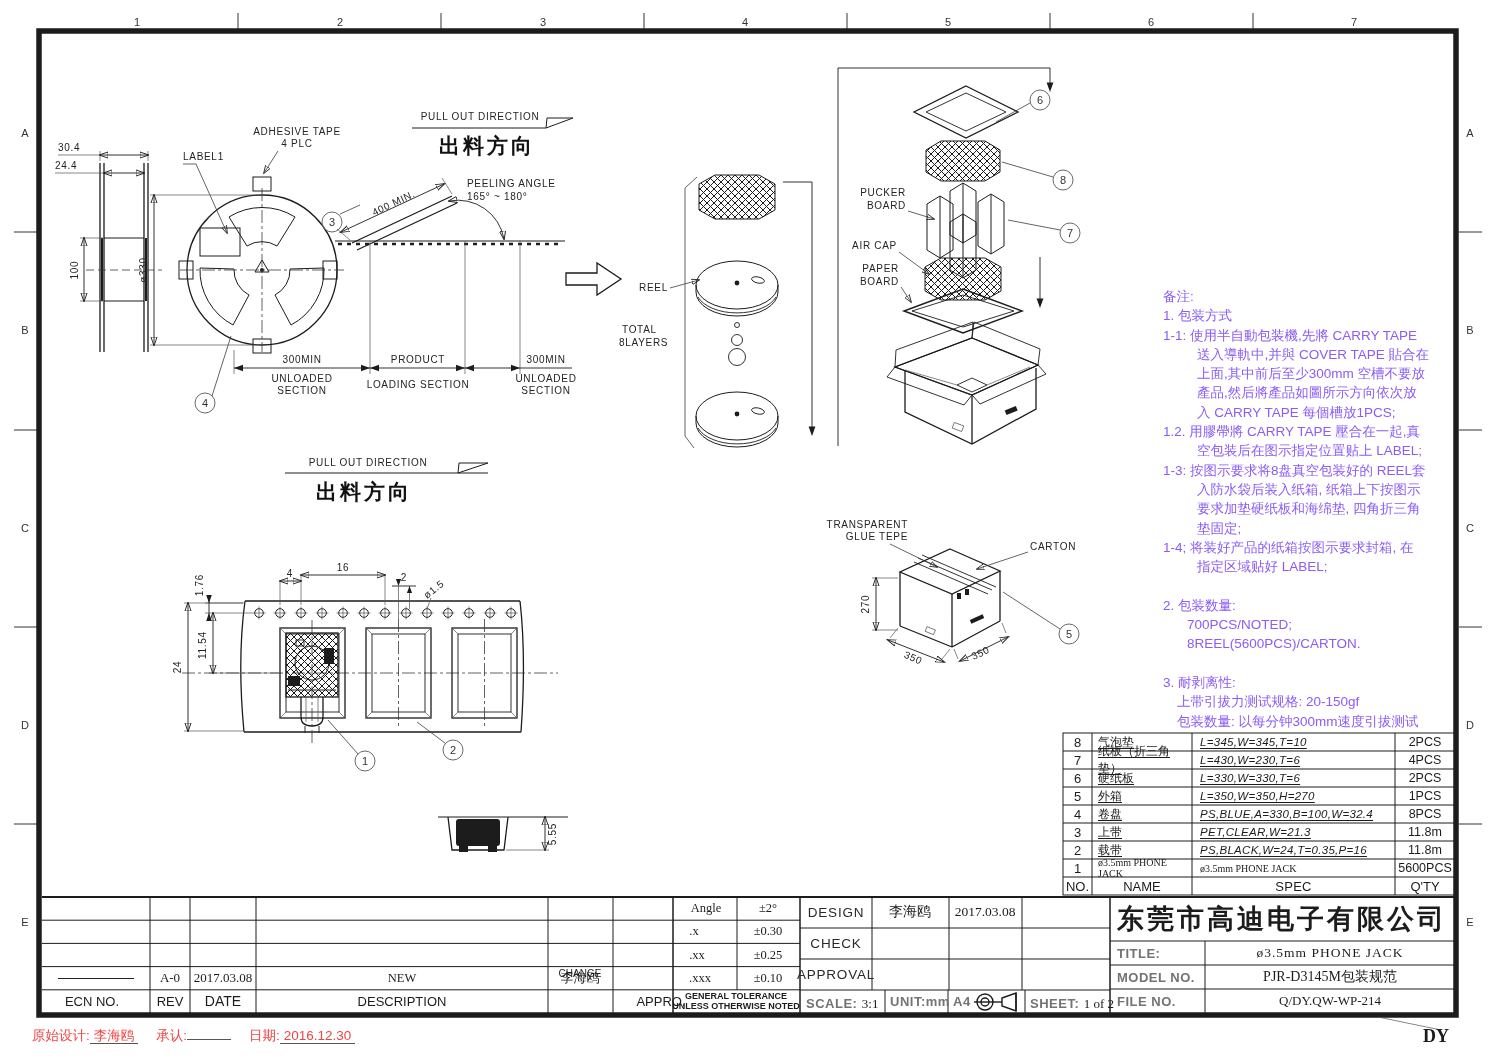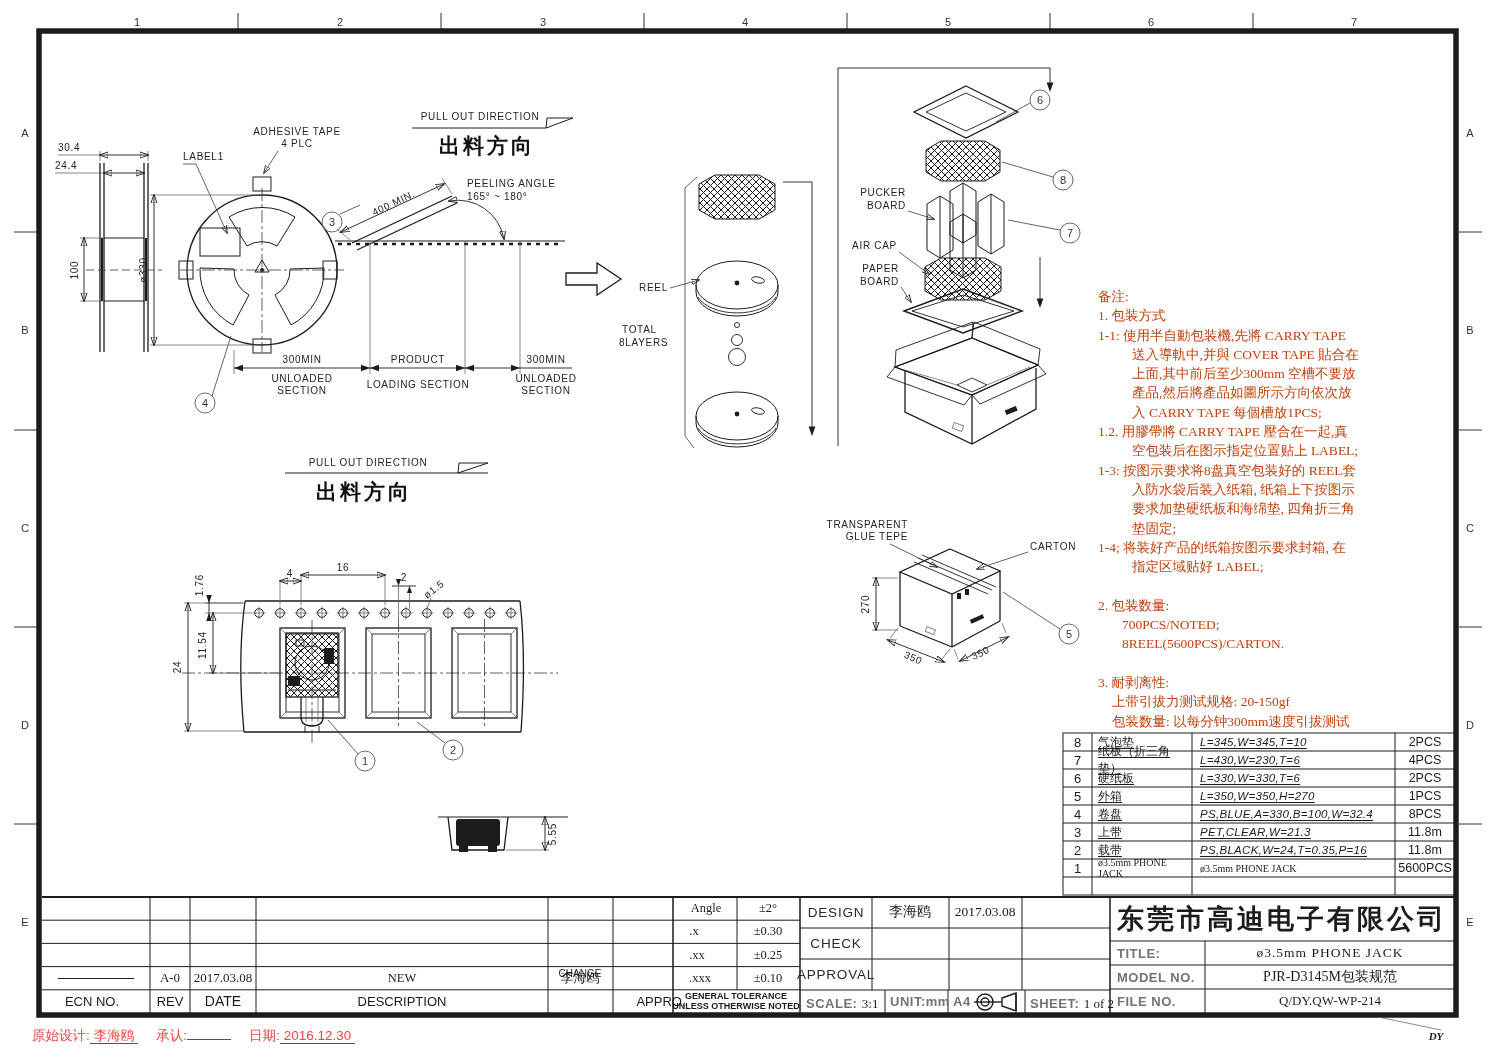--- a/index.html
+++ b/index.html
@@ -23,22 +23,22 @@
   #art .teeth{stroke-width:2.6;stroke-dasharray:4 5}
   #art .bc{stroke:#6a6a6a;stroke-width:1}
   #art .ldr{stroke-width:.8;stroke:#3c3c3c}
   #art text{stroke:none;fill:#242424;font-family:"Liberation Sans",sans-serif;
             font-size:10px;letter-spacing:.7px}
   #art text.zone{font-size:11px;letter-spacing:0;fill:#333}
   #art text.bal{font-size:11px;letter-spacing:0;fill:#333}
   #art text.zh{font-family:"Liberation Serif",serif;font-weight:bold;font-size:21px;
                letter-spacing:3px;fill:#111}
   .serif{font-family:"Liberation Serif",serif}
-  .notes{position:absolute;left:1098px;top:287px;width:300px;font-family:Liberation Serif, serif;
-         font-size:13.5px;color:#c2410c}
+  .notes{position:absolute;left:1163px;top:287px;width:300px;font-family:Liberation Sans, sans-serif;
+         font-size:13.5px;color:#8b5cf6}
   .note-line{height:19.3px;line-height:19.3px;white-space:nowrap}
   .n-cont{padding-left:34px}
   .n-sub{padding-left:24px}
   .n-sub2{padding-left:14px}
   .parts{position:absolute;left:1063px;top:733px;width:392px}
   .prow{display:flex;height:18px;align-items:center}
   .c-no{width:29px;text-align:center;font-size:13px}
   .c-name{width:100px;padding-left:6px;box-sizing:border-box;font-family:"Liberation Serif",serif;font-size:12px}
   .c-spec{width:203px;padding-left:8px;box-sizing:border-box;font-style:italic;font-size:11.5px;letter-spacing:.3px}
   .c-qty{width:60px;text-align:center;font-size:12.5px}
@@ -474,20 +474,26 @@
     <div class="c-name"><span class="u">载带</span></div>
     <div class="c-spec"><span class="u">PS,BLACK,W=24,T=0.35,P=16</span></div>
     <div class="c-qty">11.8m</div>
   </div>
   <div class="prow">
     <div class="c-no">1</div>
     <div class="c-name pj">ø3.5mm PHONE JACK</div>
     <div class="c-spec pj">ø3.5mm PHONE JACK</div>
     <div class="c-qty">5600PCS</div>
   </div>
+  <div class="prow">
+    <div class="c-no ph">NO.</div>
+    <div class="c-name ph">NAME</div>
+    <div class="c-spec ph">SPEC</div>
+    <div class="c-qty ph">Q'TY</div>
+  </div>
 </div>
 
 <div>
   <div class="dash-line" style="left:58px;top:978px;width:76px"></div>
   <div class="ctr serif" style="left:170px;top:978px;font-size:13px">A-0</div>
   <div class="ctr serif" style="left:223px;top:978px;font-size:13px">2017.03.08</div>
   <div class="ctr serif" style="left:402px;top:978px;font-size:12.5px">NEW</div>
   <div class="ctr serif" style="left:580px;top:978px;font-size:13px">李海鸥</div>
   <div class="ctr" style="left:92px;top:1001px;font-size:13px">ECN NO.</div>
   <div class="ctr" style="left:170px;top:1001px;font-size:13px">REV</div>
@@ -543,15 +549,15 @@
   <div class="ctr serif" style="left:1330px;top:953px;font-size:13.5px;letter-spacing:1px">ø3.5mm PHONE JACK</div>
   <div class="abs tb-label" style="left:1117px;top:970px">MODEL NO.</div>
   <div class="ctr serif" style="left:1330px;top:977px;font-size:14px">PJR-D3145M包装规范</div>
   <div class="abs tb-label" style="left:1117px;top:994px">FILE NO.</div>
   <div class="ctr serif" style="left:1330px;top:1001px;font-size:13px">Q/DY.QW-WP-214</div>
 </div>
 
 <div class="footer">
   <span>原始设计:</span><span class="ul">李海鸥</span><span class="gap"></span><span>承认:</span><span class="blank"></span><span class="gap"></span><span>日期:</span><span class="ul">2016.12.30</span>
 </div>
-<div class="ctr serif" style="left:1436px;top:1036px;font-size:11px;font-weight:bold;font-style:italic">DY</div>
+<div class="ctr serif" style="left:1436px;top:1036px;font-size:18px;font-weight:bold;">DY</div>
 
 </div>
 
 </body></html>

